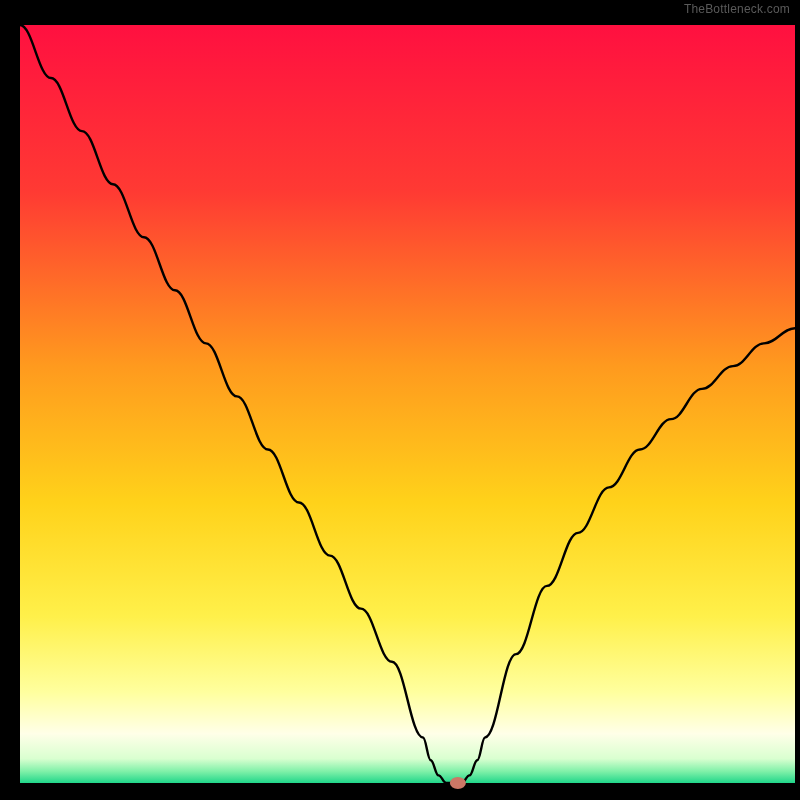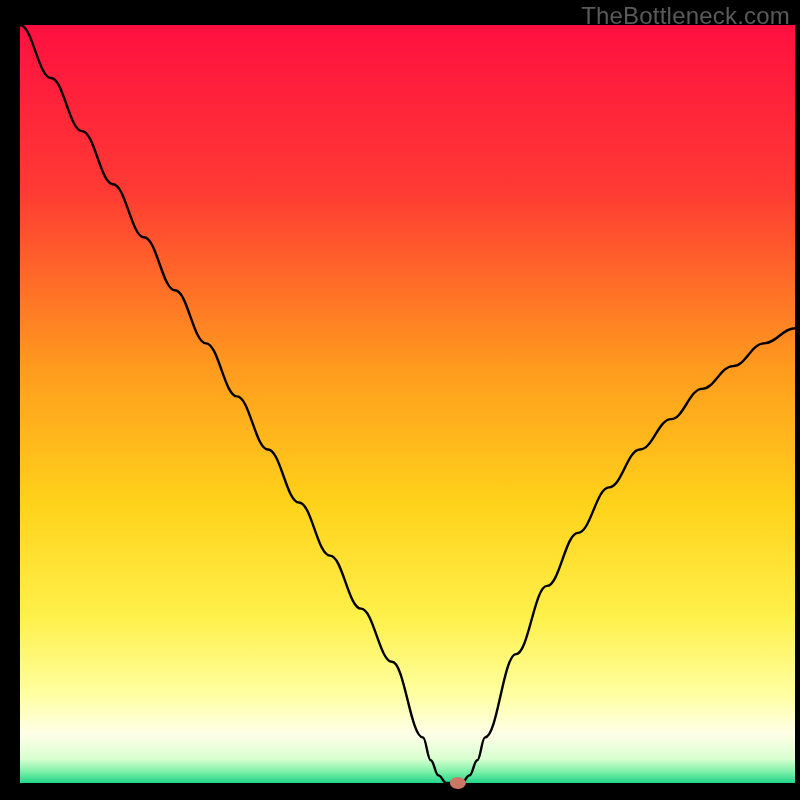--- a/index.html
+++ b/index.html
@@ -15,21 +15,21 @@
     position: relative;
     width: 800px;
     height: 800px;
     background: #000;
   }
   .watermark {
     position: absolute;
     top: 2px;
     right: 10px;
     color: #5a5a5a;
-    font-size: 24px;
+    font-size: 12px;
     font-weight: 500;
     letter-spacing: 0.2px;
     z-index: 3;
     user-select: none;
   }
   svg {
     position: absolute;
     left: 0;
     top: 0;
     width: 800px;

